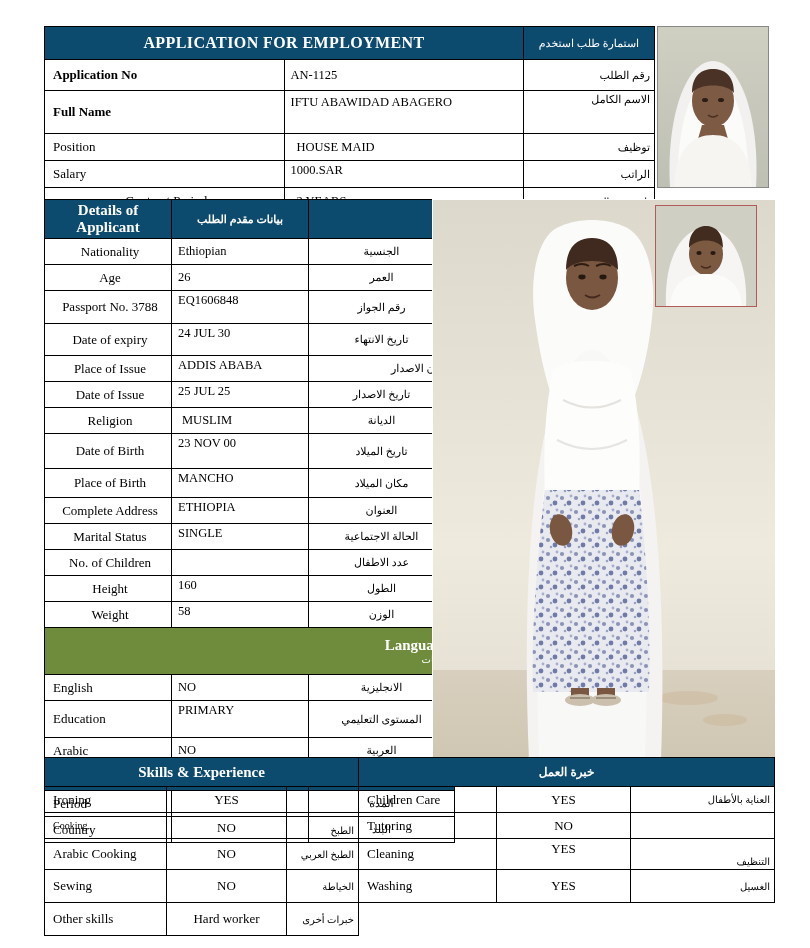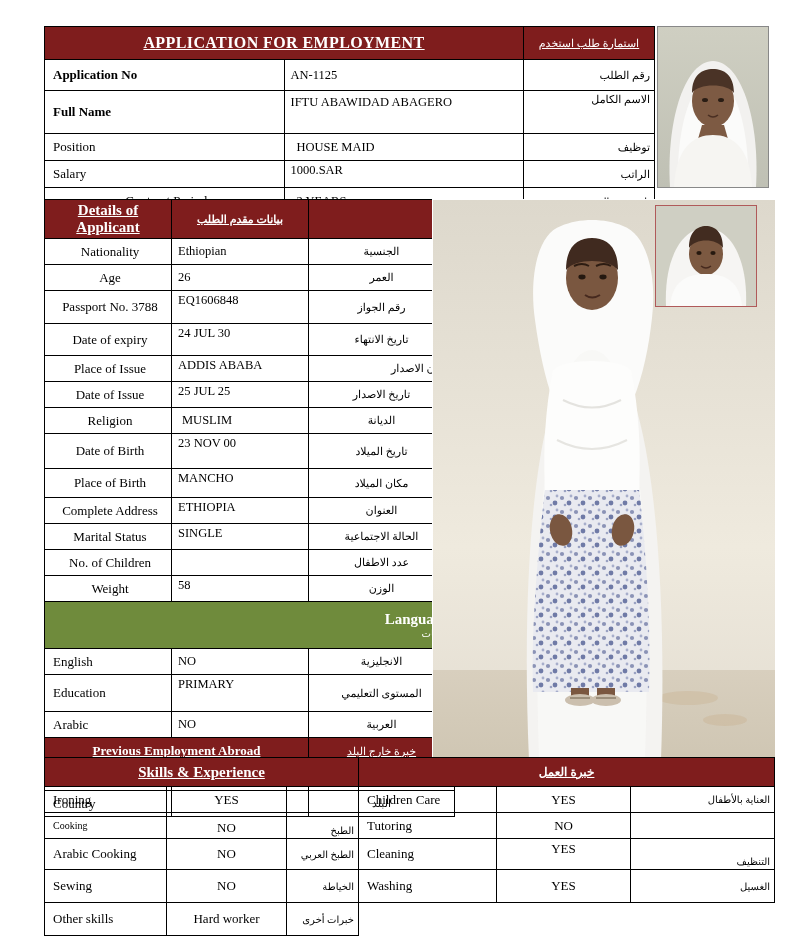--- a/index.html
+++ b/index.html
@@ -27,25 +27,24 @@
     table-layout: fixed;
   }
   td, th {
     border: 1px solid #000000;
     font-size: 13px;
     padding: 2px 4px;
     vertical-align: middle;
     font-weight: normal;
   }
   .green {
-    background: #7f1d1d;
+    background: #0c4a6e;
     color: #ffffff;
     font-weight: bold;
     text-align: center;
-    text-decoration: underline;
   }
   .hdr-title {
     font-size: 16px;
     letter-spacing: .4px;
   }
   .ar {
     text-align: right;
     direction: rtl;
     font-size: 11px;
   }
@@ -274,20 +273,25 @@
     </tr>
     <tr>
       <td class="lbl-n ctr">Marital Status</td>
       <td class="val" style="vertical-align:top;">SINGLE</td>
       <td class="ar ctr" style="text-align:center;">الحالة الاجتماعية</td>
     </tr>
     <tr>
       <td class="lbl-n ctr">No. of Children</td>
       <td class="val"></td>
       <td class="ar ctr" style="text-align:center;">عدد الاطفال</td>
+    </tr>
+    <tr>
+      <td class="lbl-n ctr">Height</td>
+      <td class="val" style="vertical-align:top;">160</td>
+      <td class="ar ctr" style="text-align:center;">الطول</td>
     </tr>
     <tr>
       <td class="lbl-n ctr">Weight</td>
       <td class="val" style="vertical-align:top;">58</td>
       <td class="ar ctr" style="text-align:center;">الوزن</td>
     </tr>
 
     <tr>
       <td class="lang-band" colspan="3">
         <span>Language</span>

